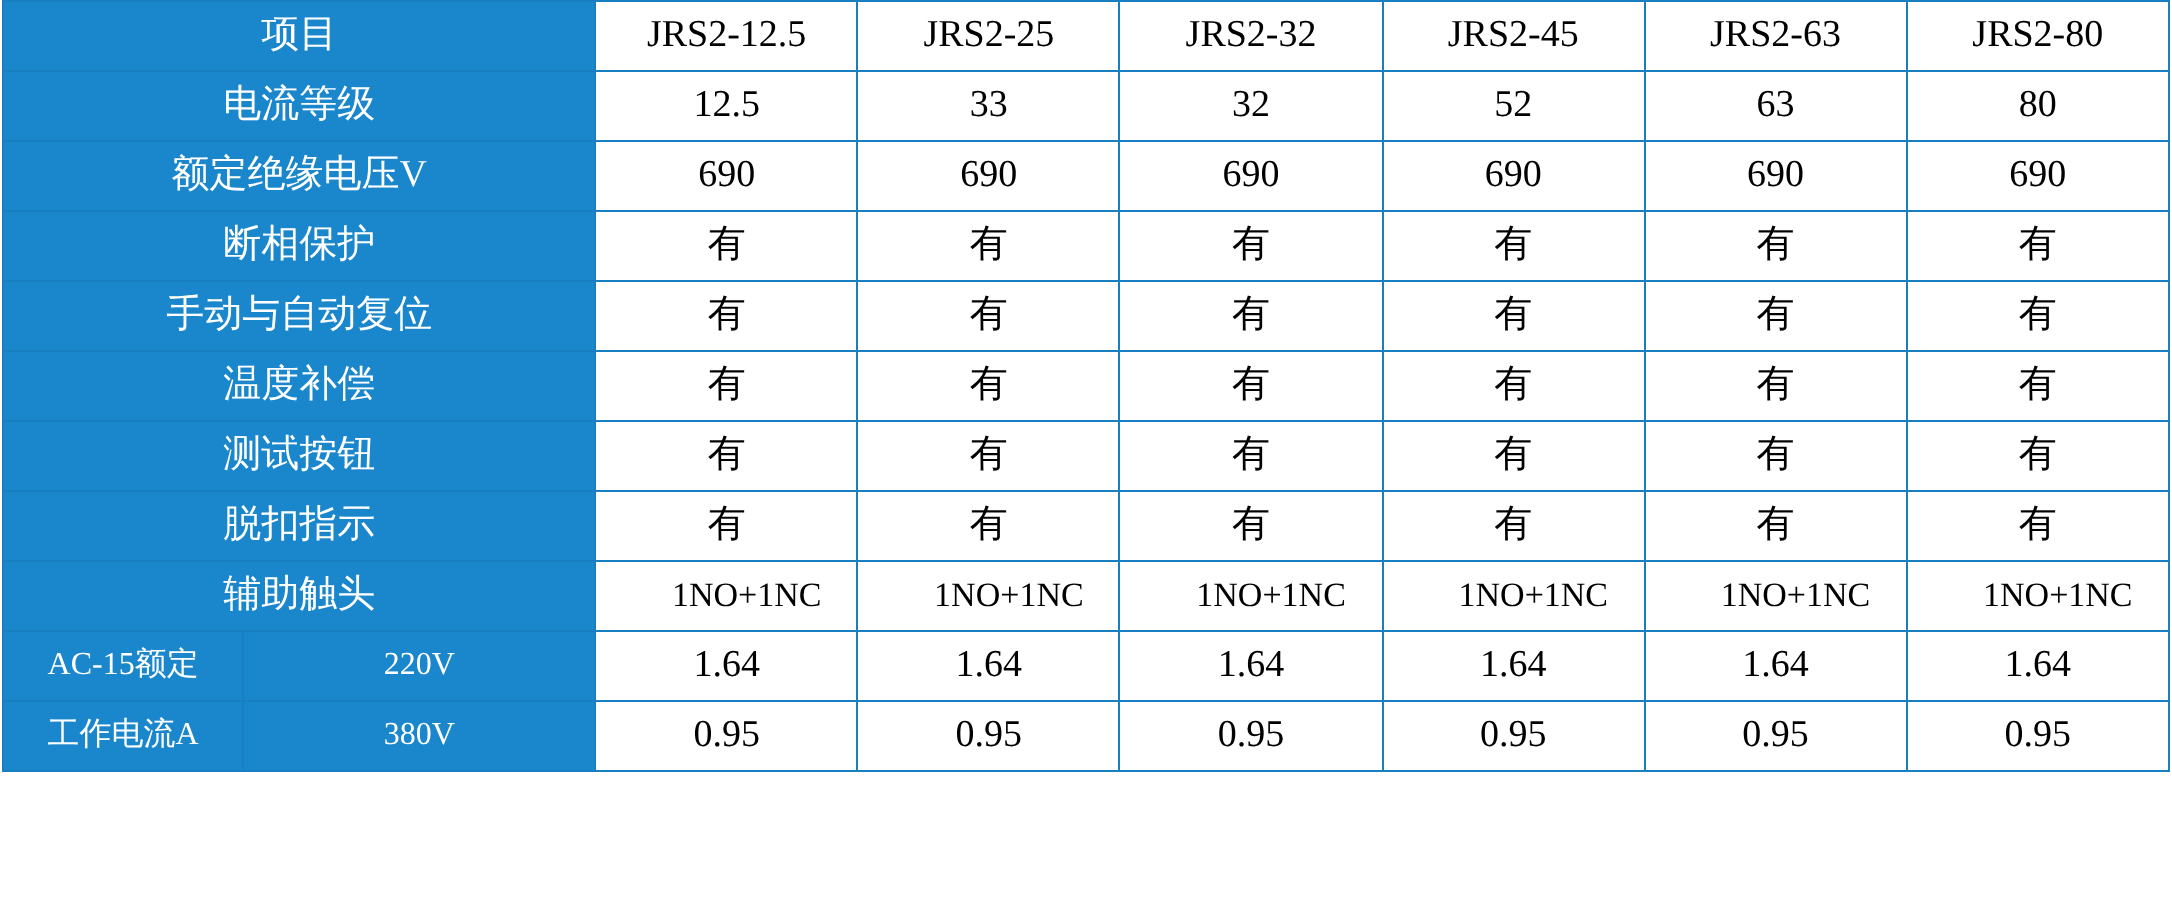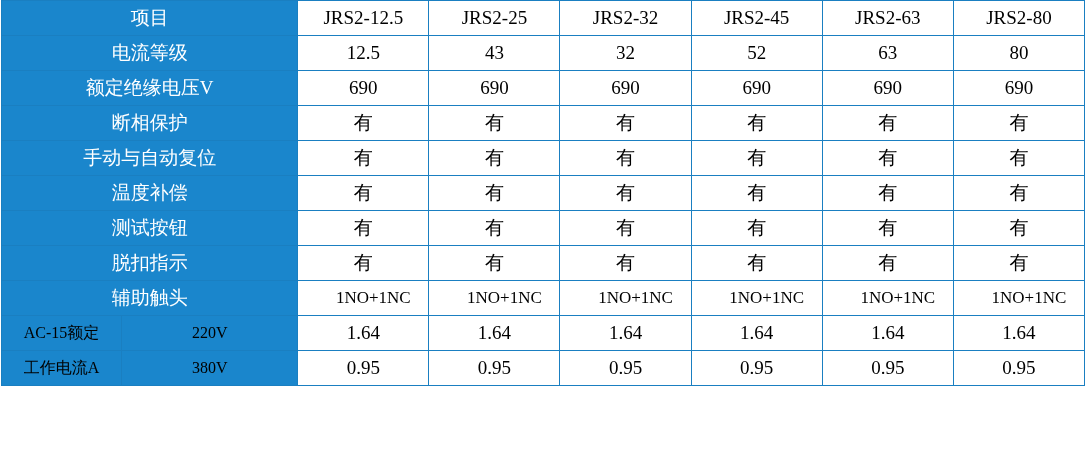--- a/index.html
+++ b/index.html
@@ -31,21 +31,21 @@
     height: 34px;
   }
   
   #spec-table td.lbl {
     background: #1a86cc;
     color: #ffffff;
     font-size: 19px;
   }
   #spec-table td.lbl-small {
     background: #1a86cc;
-    color: #000000;
+    color: #ffffff;
     font-size: 16px;
   }
   #spec-table td.val {
     background: #ffffff;
   }
   #spec-table td.val-small {
     background: #ffffff;
     font-size: 17px;
     padding-left: 20px;
   }
@@ -82,21 +82,21 @@
       <td class="val">JRS2-25</td>
       <td class="val">JRS2-32</td>
       <td class="val">JRS2-45</td>
       <td class="val">JRS2-63</td>
       <td class="val">JRS2-80</td>
     </tr>
 
     <tr>
       <td class="lbl" colspan="2">电流等级</td>
       <td class="val">12.5</td>
-      <td class="val">43</td>
+      <td class="val">33</td>
       <td class="val">32</td>
       <td class="val">52</td>
       <td class="val">63</td>
       <td class="val">80</td>
     </tr>
 
     <tr>
       <td class="lbl" colspan="2">额定绝缘电压V</td>
       <td class="val">690</td>
       <td class="val">690</td>

